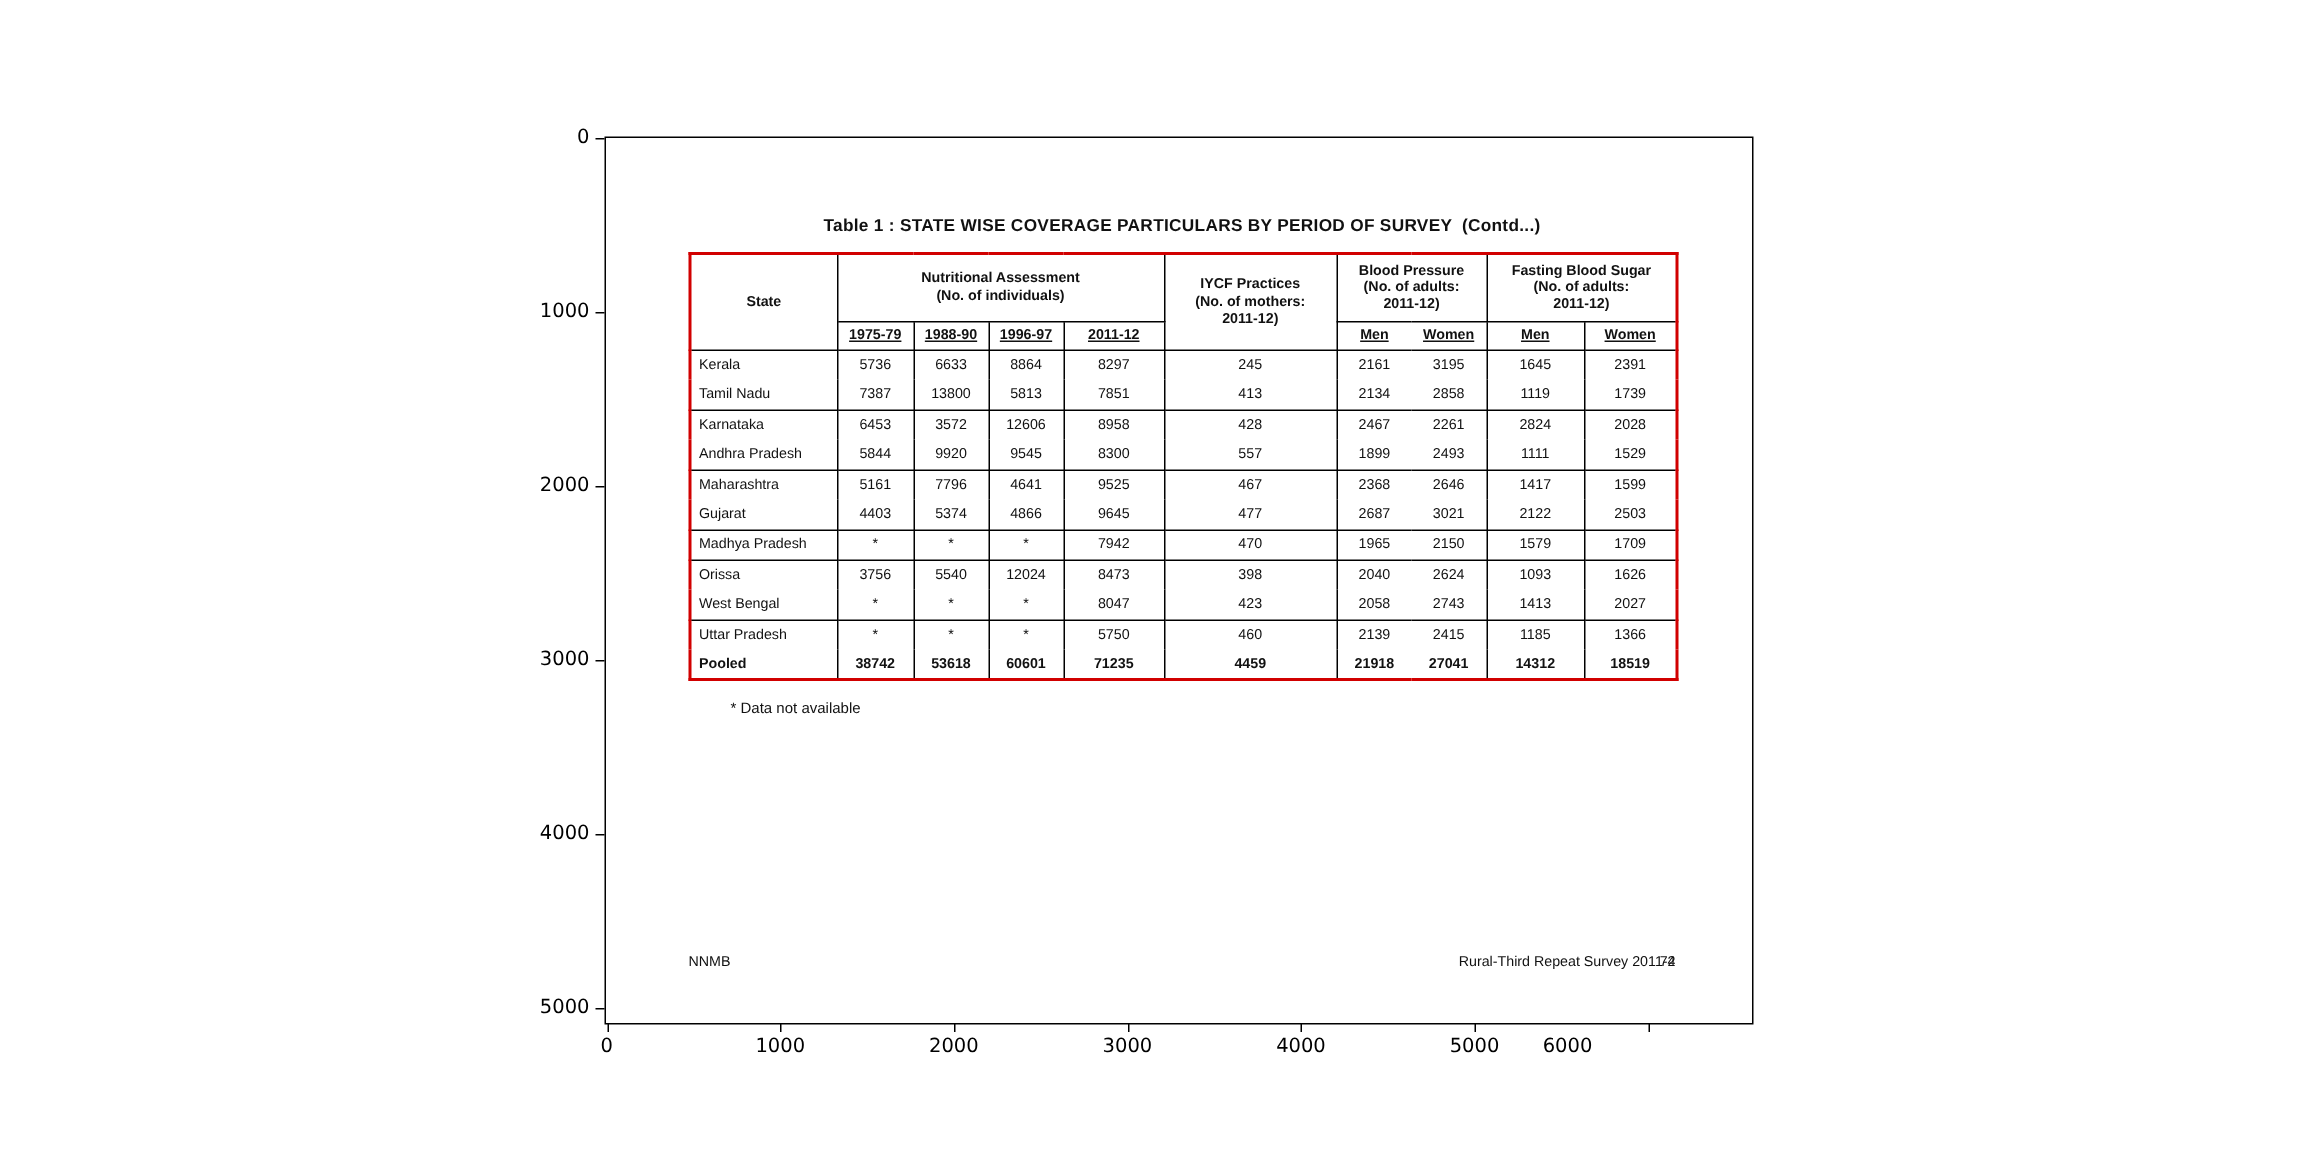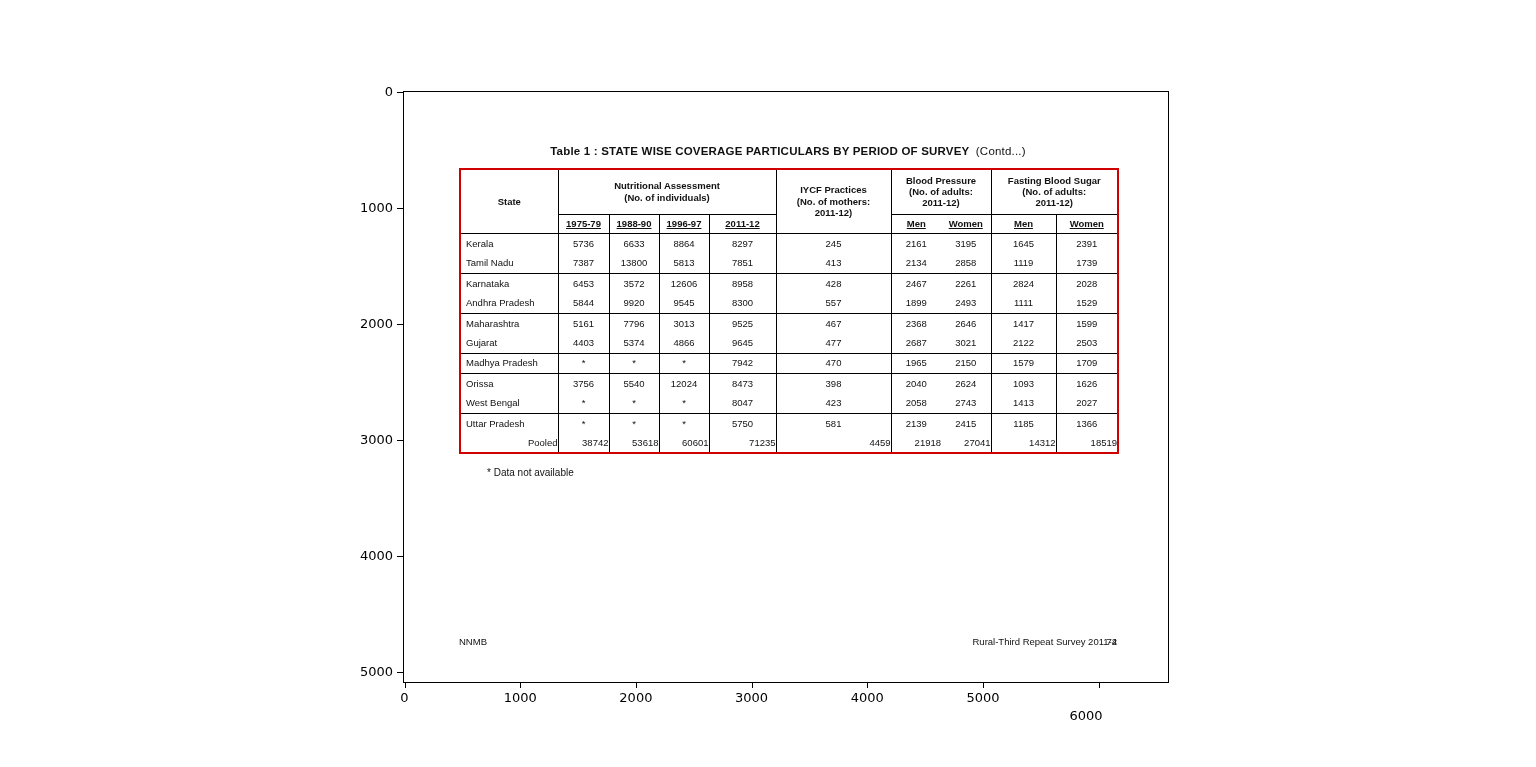--- a/index.html
+++ b/index.html
@@ -19,37 +19,37 @@
     position:absolute;font-family:"DejaVu Sans", sans-serif;font-size:13px;color:#000;
   }
   .ticklabel.y{width:56px;text-align:right;}
   .ticklabel.x{width:60px;text-align:center;}
   
   .doc-title{
     position:absolute;left:459px;top:145px;width:658px;text-align:center;
     font-size:11.5px;letter-spacing:.2px;white-space:nowrap;
   }
   .doc-title .b{font-weight:bold;}
-  .doc-title .t-suffix{margin-left:3px;font-weight:normal;}
+  .doc-title .t-suffix{margin-left:3px;font-weight:bold;}
   table.doc-table{
     position:absolute;left:459px;top:168px;width:658px;table-layout:fixed;
     border-collapse:collapse;border:2px solid #d10000;
   }
   .doc-table th,.doc-table td{
     box-sizing:border-box;padding:0;text-align:center;vertical-align:middle;
     border-left:1px solid #000;border-right:1px solid #000;
     font-size:9.5px;line-height:1.2;overflow:hidden;
   }
   .doc-table thead th{font-weight:bold;border-bottom:1px solid #000;white-space:pre-line;}
   .doc-table thead tr.r1{height:45px;}
   .doc-table thead tr.r2{height:19px;text-decoration:underline;}
   .doc-table tbody tr{height:20px;}
   .doc-table tbody td{border-top:none;border-bottom:none;}
   .doc-table tbody tr.section-end td{border-bottom:1px solid #000;}
-  .doc-table tbody tr.bold-row td{font-weight:normal;text-align:right;}
+  .doc-table tbody tr.bold-row td{font-weight:bold;}
   .doc-table td.state{text-align:left;padding-left:5px;}
   .doc-table .bp-men{border-right:none;}
   .doc-table .bp-women{border-left:none;}
   .footnote{position:absolute;left:487px;top:467px;font-size:10px;}
   .doc-footer{
     position:absolute;left:459px;top:636px;width:658px;font-size:9.5px;
     display:flex;justify-content:space-between;align-items:baseline;
   }
   .doc-footer .c{position:absolute;left:0;width:100%;text-align:right;}
 </style>
@@ -64,21 +64,21 @@
     <div class="ticklabel x" style="left: 490.2px; top: 690px;">1000</div>
     <div class="tick x" style="left: 635.9px; top: 682px;"></div>
     <div class="ticklabel x" style="left: 605.9px; top: 690px;">2000</div>
     <div class="tick x" style="left: 751.6px; top: 682px;"></div>
     <div class="ticklabel x" style="left: 721.6px; top: 690px;">3000</div>
     <div class="tick x" style="left: 867.3px; top: 682px;"></div>
     <div class="ticklabel x" style="left: 837.3px; top: 690px;">4000</div>
     <div class="tick x" style="left: 983px; top: 682px;"></div>
     <div class="ticklabel x" style="left: 953px; top: 690px;">5000</div>
     <div class="tick x" style="left: 1098.7px; top: 682px;"></div>
-    <div class="ticklabel x" style="left: 1056px; top: 690px; margin-top: 18px;">6000</div>
+    <div class="ticklabel x" style="left: 1015px; top: 690px;">6000</div>
     <div class="tick y" style="left: 397px; top: 91.5px;"></div>
     <div class="ticklabel y" style="left: 337px; top: 83.5px;">0</div>
     <div class="tick y" style="left: 397px; top: 207.6px;"></div>
     <div class="ticklabel y" style="left: 337px; top: 199.6px;">1000</div>
     <div class="tick y" style="left: 397px; top: 323.7px;"></div>
     <div class="ticklabel y" style="left: 337px; top: 315.7px;">2000</div>
     <div class="tick y" style="left: 397px; top: 439.8px;"></div>
     <div class="ticklabel y" style="left: 337px; top: 431.8px;">3000</div>
     <div class="tick y" style="left: 397px; top: 555.9px;"></div>
     <div class="ticklabel y" style="left: 337px; top: 547.9px;">4000</div>
@@ -176,21 +176,21 @@
         <td>557</td>
         <td class="bp-men">1899</td>
         <td class="bp-women">2493</td>
         <td>1111</td>
         <td>1529</td>
       </tr>
       <tr>
         <td class="state">Maharashtra</td>
         <td>5161</td>
         <td>7796</td>
-        <td>3013</td>
+        <td>4641</td>
         <td>9525</td>
         <td>467</td>
         <td class="bp-men">2368</td>
         <td class="bp-women">2646</td>
         <td>1417</td>
         <td>1599</td>
       </tr>
       <tr class="section-end">
         <td class="state">Gujarat</td>
         <td>4403</td>
@@ -238,21 +238,21 @@
         <td class="bp-women">2743</td>
         <td>1413</td>
         <td>2027</td>
       </tr>
       <tr>
         <td class="state">Uttar Pradesh</td>
         <td>*</td>
         <td>*</td>
         <td>*</td>
         <td>5750</td>
-        <td>581</td>
+        <td>460</td>
         <td class="bp-men">2139</td>
         <td class="bp-women">2415</td>
         <td>1185</td>
         <td>1366</td>
       </tr>
       <tr class="bold-row">
         <td class="state">Pooled</td>
         <td>38742</td>
         <td>53618</td>
         <td>60601</td>

